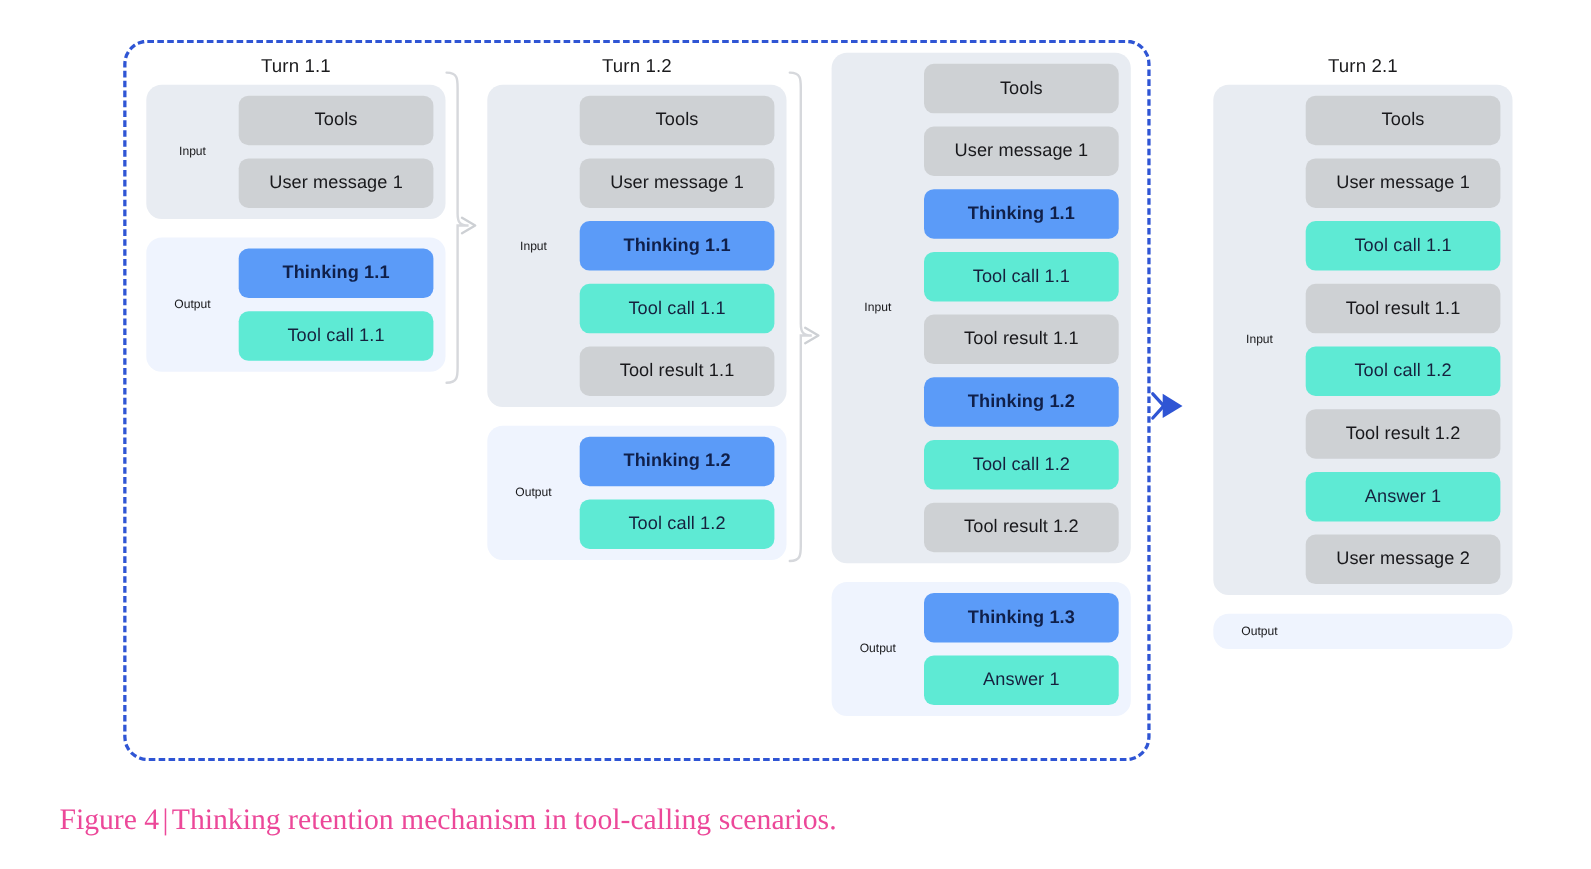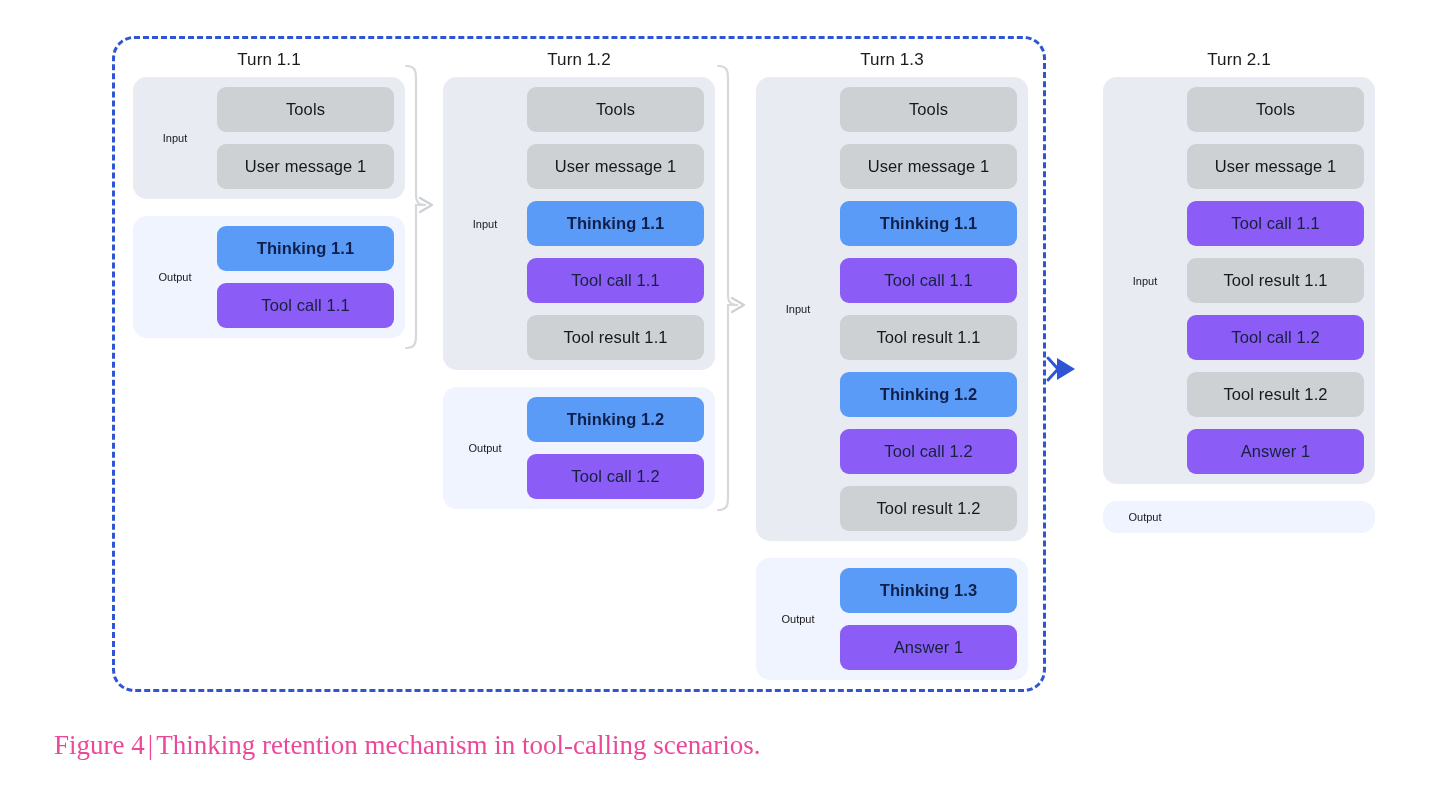--- a/index.html
+++ b/index.html
@@ -95,21 +95,21 @@
     font-size: 16.5px;
     white-space: nowrap;
     overflow: hidden;
     letter-spacing: 0.1px;
   }
   .chip-gray {
     background: #ced1d4;
     color: #18181b;
   }
   .chip-lightblue {
-    background: #8b5cf6;
+    background: #5eead4;
     color: #16213e;
   }
   .chip-blue {
     background: #5b9bf8;
     color: #10204a;
     font-weight: bold;
   }
   .chip-blue.chip-ellipsis,
   .chip-lightblue.chip-ellipsis {
     font-weight: normal;
@@ -192,21 +192,20 @@
     <div class="io-group output-group">
       <div class="io-label">Output</div>
       <div class="io-stack">
         <div class="chip chip-blue">Thinking 1.2</div>
         <div class="chip chip-lightblue">Tool call 1.2</div>
       </div>
     </div>
   </div>
 
   <div class="turn-column turn-col-3">
-    <div class="turn-title">Turn 1.3</div>
 
     <div class="io-group input-group">
       <div class="io-label">Input</div>
       <div class="io-stack">
         <div class="chip chip-gray">Tools</div>
         <div class="chip chip-gray">User message 1</div>
         <div class="chip chip-blue">Thinking 1.1</div>
         <div class="chip chip-lightblue">Tool call 1.1</div>
         <div class="chip chip-gray">Tool result 1.1</div>
         <div class="chip chip-blue">Thinking 1.2</div>
@@ -230,20 +229,21 @@
     <div class="io-group input-group">
       <div class="io-label">Input</div>
       <div class="io-stack">
         <div class="chip chip-gray">Tools</div>
         <div class="chip chip-gray">User message 1</div>
         <div class="chip chip-lightblue">Tool call 1.1</div>
         <div class="chip chip-gray">Tool result 1.1</div>
         <div class="chip chip-lightblue">Tool call 1.2</div>
         <div class="chip chip-gray">Tool result 1.2</div>
         <div class="chip chip-lightblue">Answer 1</div>
+        <div class="chip chip-gray">User message 2</div>
       </div>
     </div>
 
     <div class="io-group output-group">
       <div class="io-label">Output</div>
     </div>
   </div>
 
   <div class="brace-connector brace-1">
     <svg width="40" height="290" viewBox="0 0 40 290" fill="none" xmlns="http://www.w3.org/2000/svg">

